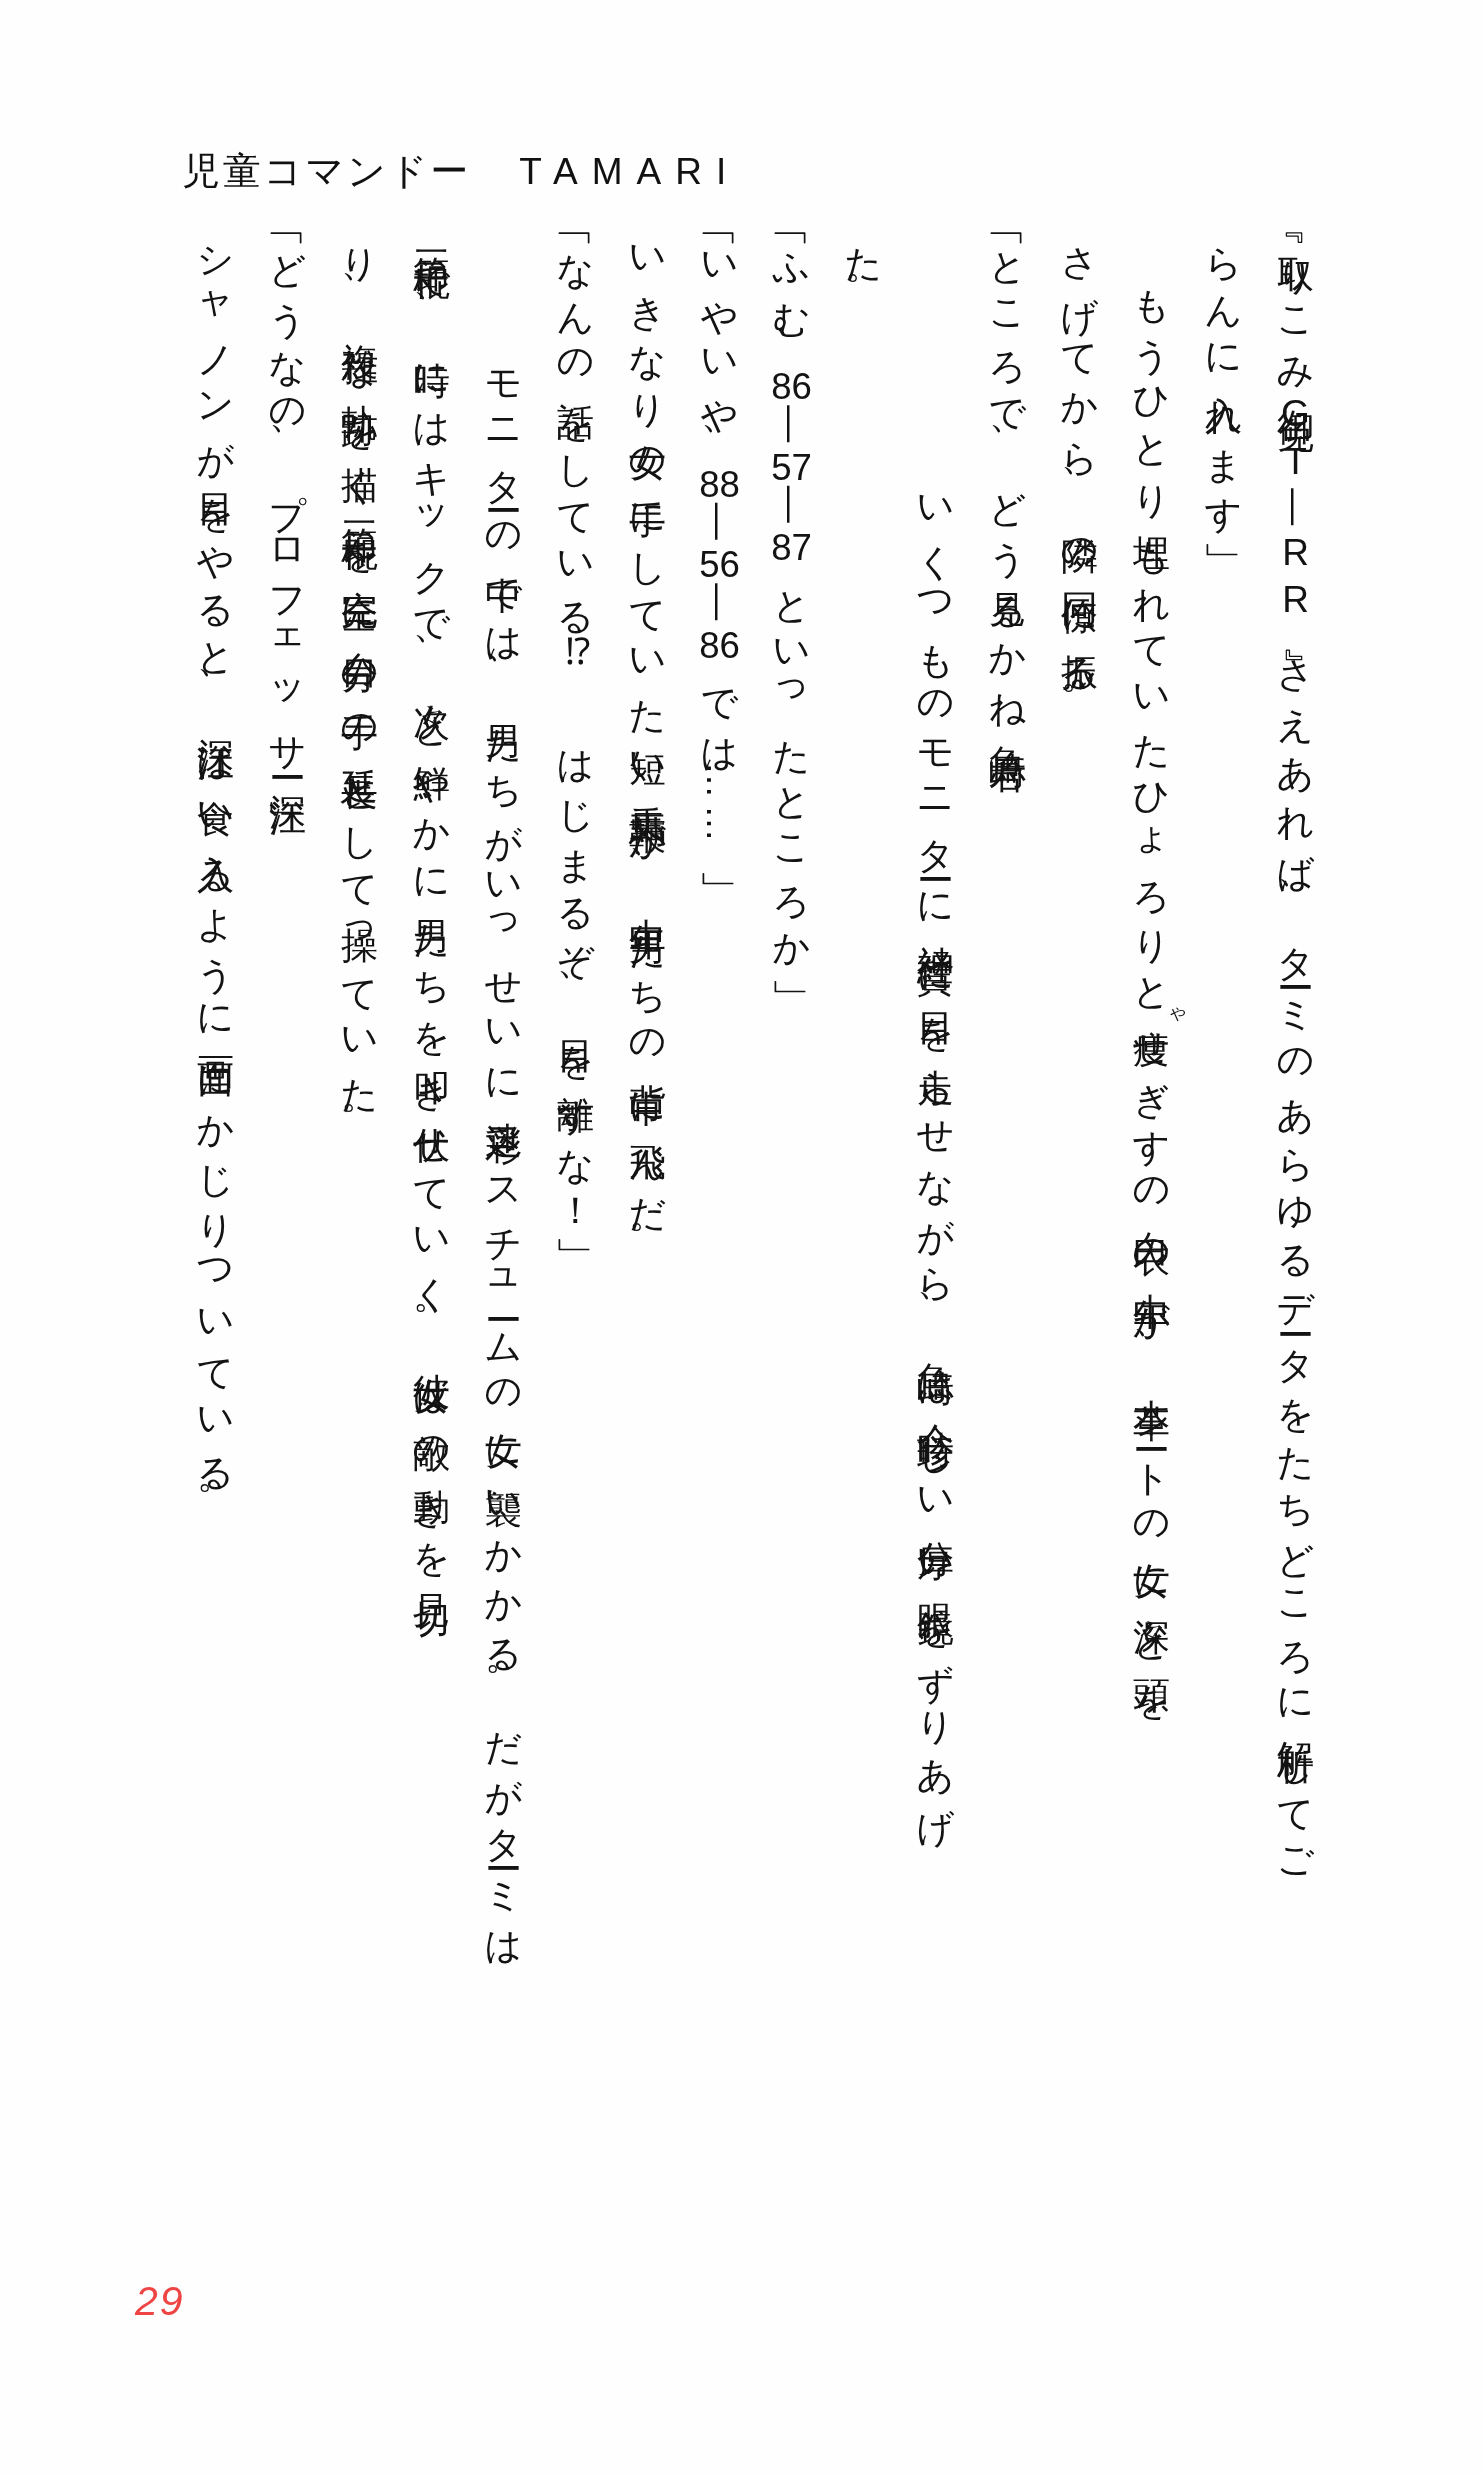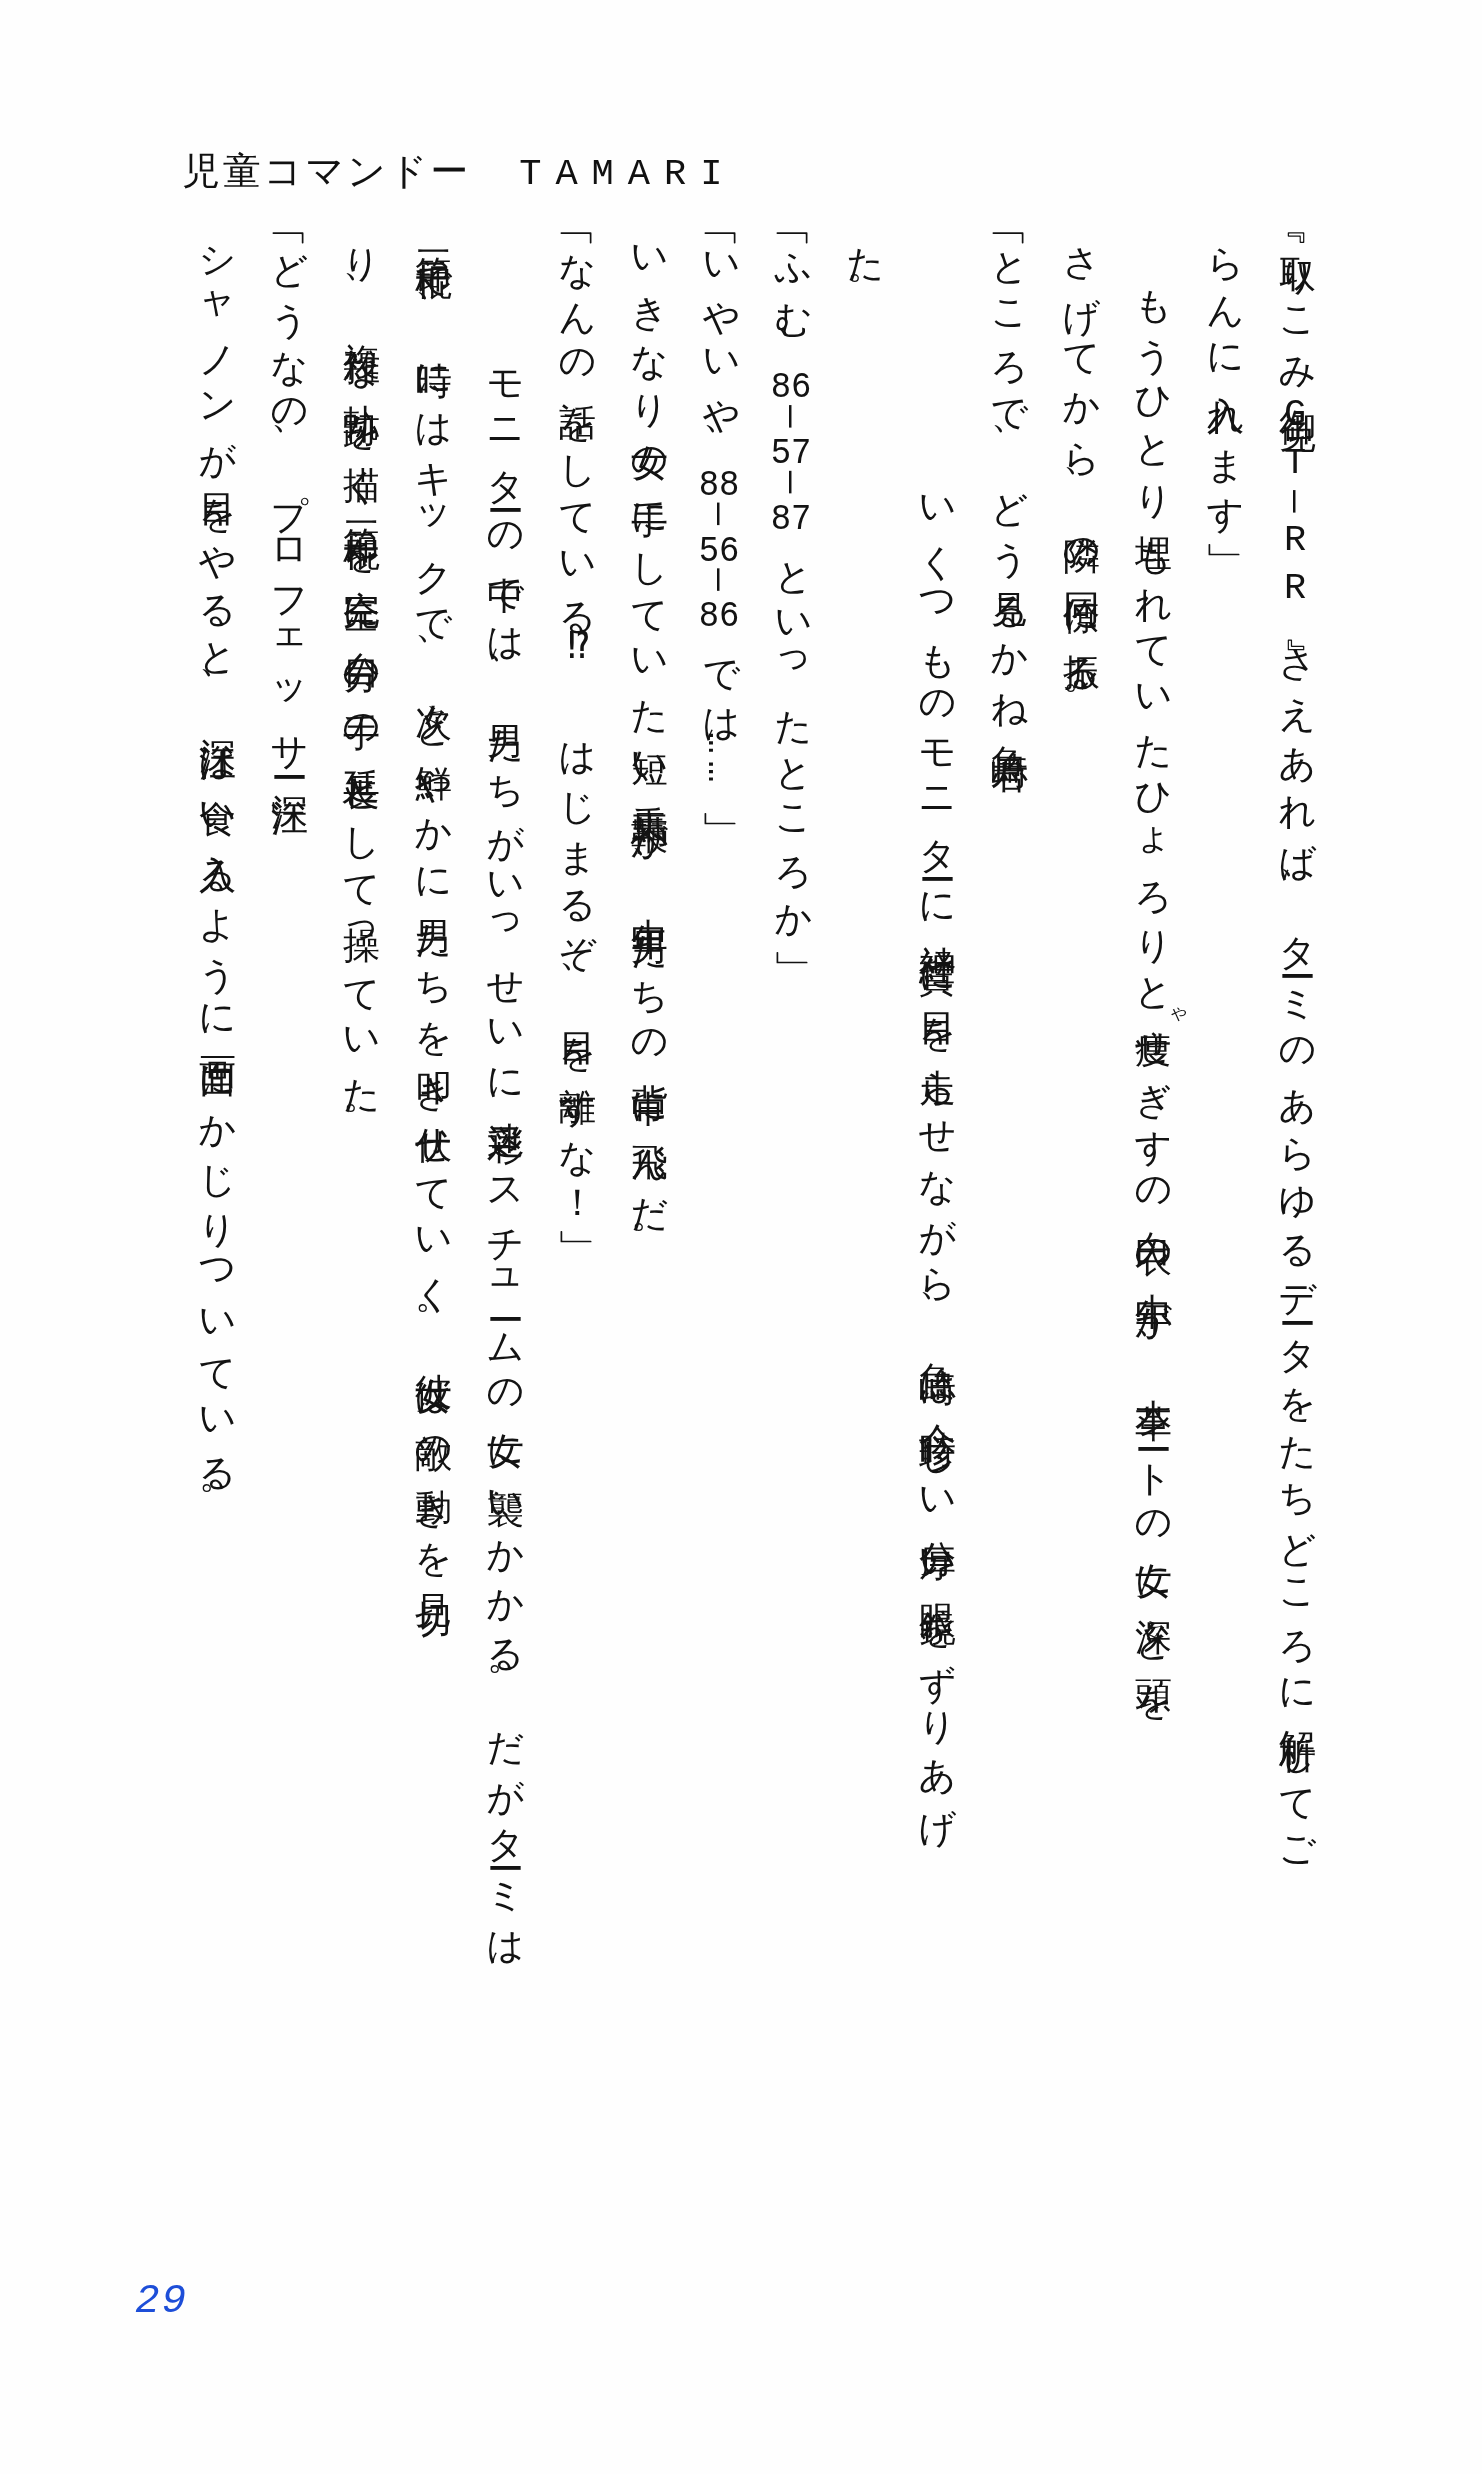--- a/index.html
+++ b/index.html
@@ -9,21 +9,21 @@
     height: 2475px;
     background: #ffffff;
     overflow: hidden;
   }
   .page {
     position: relative;
     width: 1483px;
     height: 2475px;
     background: #fefefe;
     color: #111111;
-    font-family: Liberation Mono, monospace;
+    font-family: Liberation Sans, sans-serif;
   }
   
   .running-header {
     position: absolute;
     top: 146px;
     left: 182px;
     font-size: 38px;
     letter-spacing: 2.8px;
     white-space: nowrap;
     color: #111111;
@@ -65,21 +65,21 @@
     font-size: 15.8px;
     letter-spacing: 0;
   }
   .page-number {
     position: absolute;
     left: 135px;
     top: 2278px;
     font-size: 41px;
     font-style: italic;
     letter-spacing: 1.9px;
-    color: #1d4ed8;
+    color: #ef4444;
   }
 </style>
 </head>
 <body>
 
 <div class="page">
 
   <div class="running-header">
     <span>児童コマンドー</span><span class="latin-title">TAMARI</span>
   </div>

